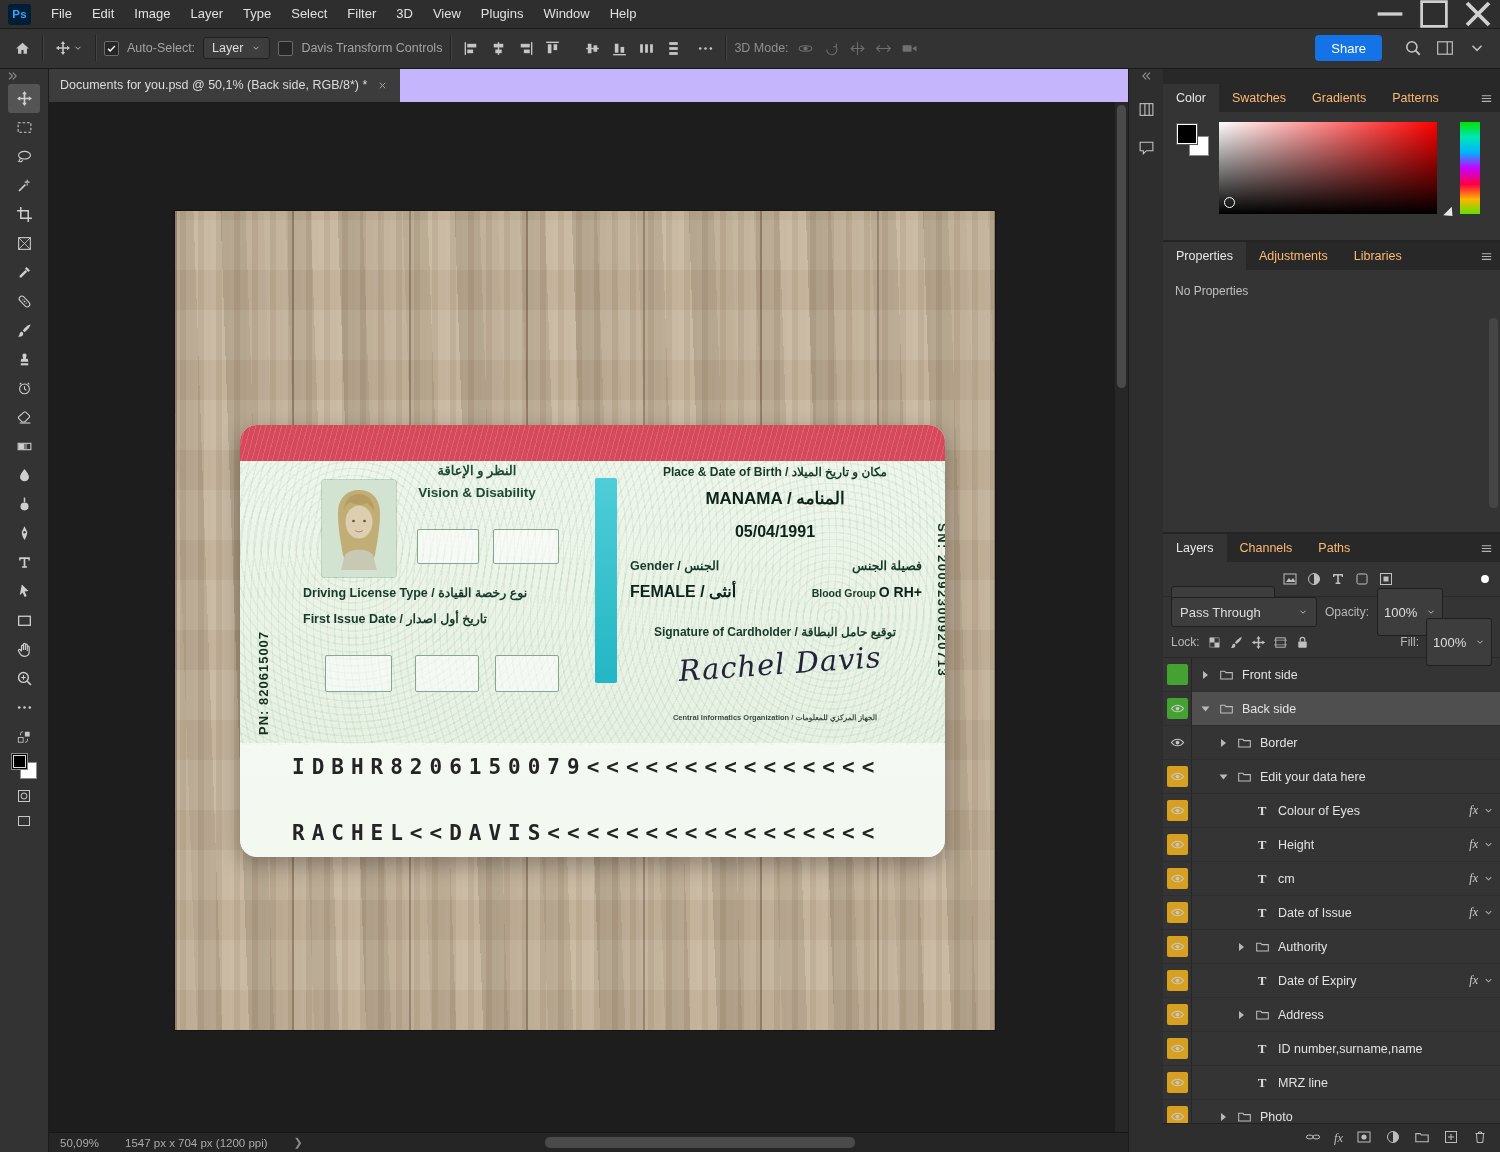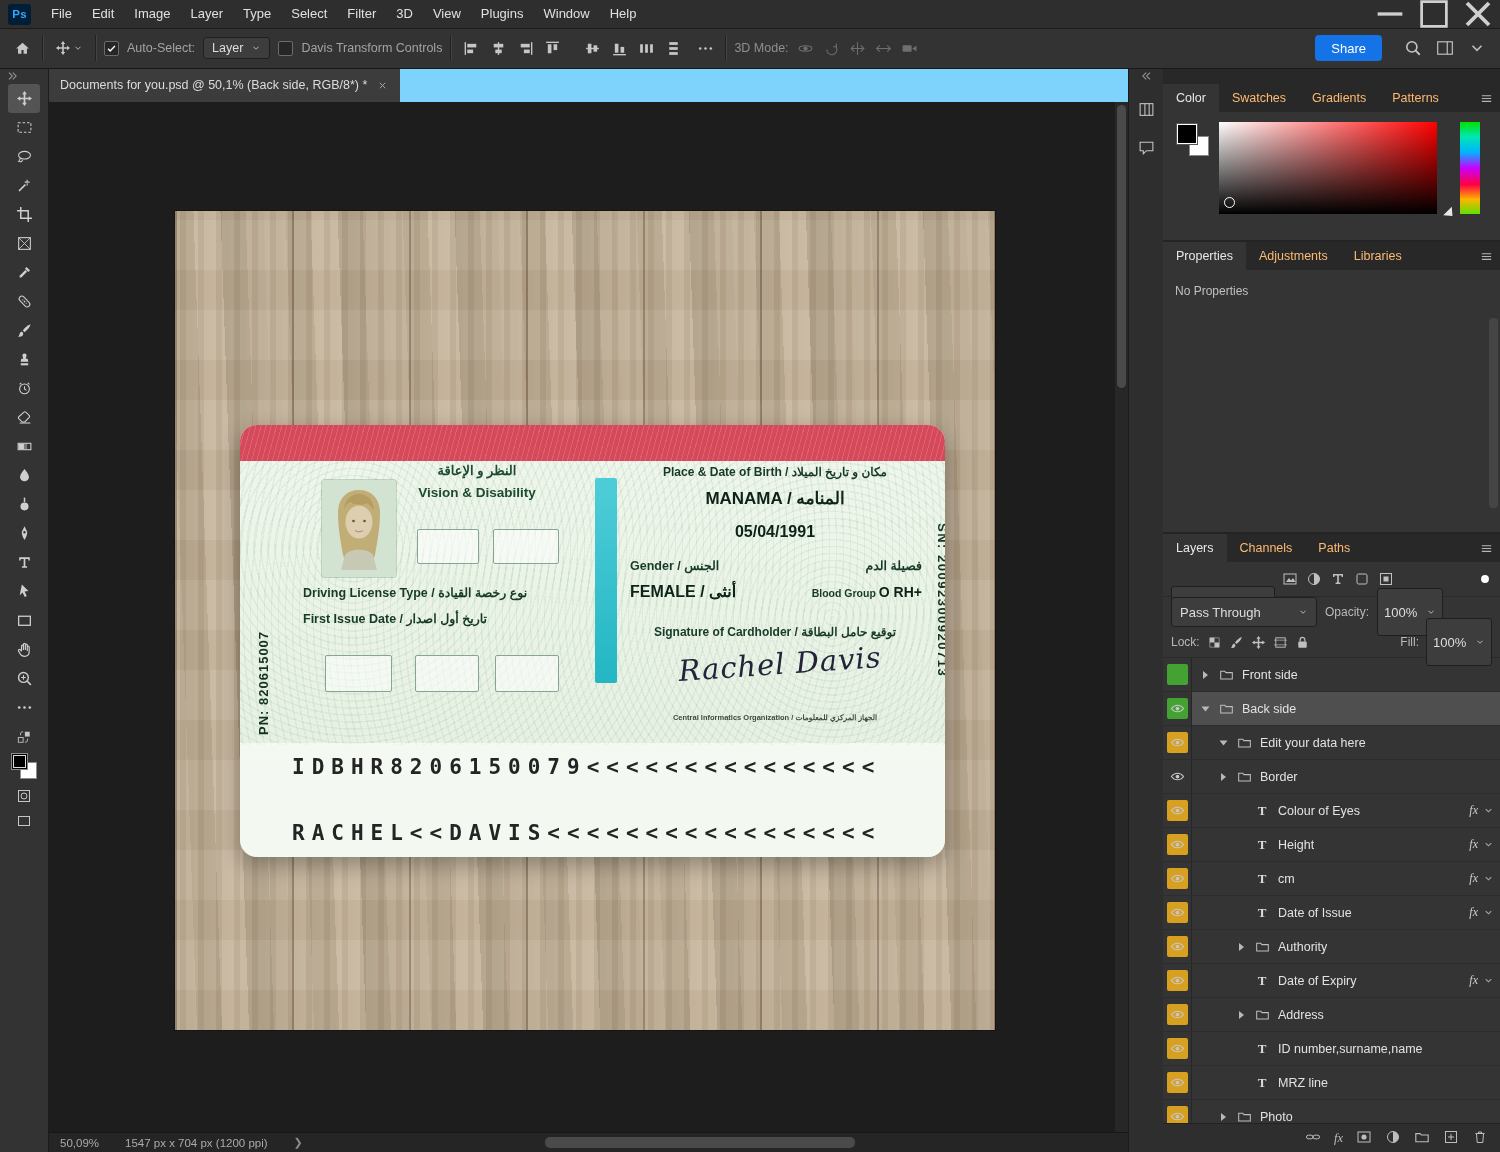--- a/index.html
+++ b/index.html
@@ -54,21 +54,21 @@
   .tool .ic{width:17px;height:17px;color:#cfcfcf;}
   .tool.active{background:#545454;}
   .tb-bottom{margin-top:8px;display:flex;flex-direction:column;align-items:center;gap:9px;}
   .chips{position:relative;width:26px;height:26px;}
   .chip{position:absolute;width:15px;height:15px;border:1px solid #8a8a8a;}
   .chip.bg{right:0;bottom:0;background:#ffffff;}
   .chip.fg{left:0;top:0;background:#000000;outline:1px solid #d9d9d9;outline-offset:-3px;}
 
   
   .canvas-area{position:absolute;left:48px;top:68px;width:1080px;bottom:0;background:#1d1d1d;}
-  .tabbar{position:absolute;top:0;left:0;right:0;height:34px;background:#7dd3fc;display:flex;align-items:stretch;}
+  .tabbar{position:absolute;top:0;left:0;right:0;height:34px;background:#c4b5fd;display:flex;align-items:stretch;}
   .doc-tab{background:#3c3c3c;display:flex;align-items:center;padding:0 12px;gap:10px;max-width:420px;}
   .doc-tab .title{font-size:12.5px;color:#dcdcdc;white-space:nowrap;}
   .doc-tab .ic{width:11px;height:11px;color:#a8a8a8;}
   .canvas{position:absolute;top:34px;left:0;right:13px;bottom:19px;overflow:hidden;}
   .v-scroll{position:absolute;top:34px;right:0;bottom:19px;width:13px;background:#272727;}
   .v-thumb{position:absolute;top:3px;left:2px;width:9px;height:283px;background:#4a4a4a;border-radius:5px;}
   .statusbar{position:absolute;left:0;right:0;bottom:0;height:19px;background:#252525;border-top:1px solid #171717;
              display:flex;align-items:center;font-size:11.5px;color:#ababab;padding-left:12px;gap:26px;}
   .h-thumb{position:absolute;left:497px;top:4px;width:310px;height:11px;background:#4a4a4a;border-radius:5px;}
   .status-caret{color:#8a8a8a;font-size:11px;}
@@ -675,21 +675,21 @@
         <div class="cbox b5"></div>
         <div class="ct pn">PN: 820615007</div>
 
         <div class="stripe"></div>
 
         <div class="ct pob-label">Place &amp; Date of Birth / مكان و تاريخ الميلاد</div>
         <div class="ct pob-value">MANAMA / المنامه</div>
         <div class="ct dob">05/04/1991</div>
         <div class="ct gender-row">
           <span>Gender / الجنس</span>
-          <span>فصيلة الدم</span>
+          <span>فصيلة الجنس</span>
         </div>
         <div class="ct value-row">
           <span class="female">FEMALE / أنثى</span>
           <span class="blood">
             <span>Blood Group</span><b>O RH+</b>
           </span>
         </div>
         <div class="ct sig-label">Signature of Cardholder / توقيع حامل البطاقة</div>
         <div class="ct signature">Rachel Davis</div>
         <div class="ct org">Central Informatics Organization / الجهاز المركزي للمعلومات</div>
@@ -953,20 +953,45 @@
                 <svg viewBox="0 0 16 16" fill="none" xmlns="http://www.w3.org/2000/svg">
                   <path d="M1.8 4.6h4.4l1.2 1.4h6.8v6.8H1.8z" stroke="currentColor" stroke-width="1.1"></path>
                 </svg>
               </span>
             </span>
             <span class="layer-name">Back side</span>
           </div>
         </div>
         <div class="layer-row">
           <div class="eye-cell">
+            <span class="eye-sq lbl-none">
+              <span class="ic">
+                <svg viewBox="0 0 16 16" fill="none" xmlns="http://www.w3.org/2000/svg">
+                  <path d="M1.5 8S4 4.5 8 4.5 14.5 8 14.5 8 12 11.5 8 11.5 1.5 8 1.5 8z" stroke="currentColor" stroke-width="1.2"></path>
+                  <circle cx="8" cy="8" r="2" fill="currentColor"></circle>
+                </svg>
+              </span>
+            </span>
+          </div>
+          <div class="layer-content" style="padding-left: 26px;">
+            <span class="disc-slot">
+              <span class="disclosure"></span>
+            </span>
+            <span class="layer-icon">
+              <span class="ic">
+                <svg viewBox="0 0 16 16" fill="none" xmlns="http://www.w3.org/2000/svg">
+                  <path d="M1.8 4.6h4.4l1.2 1.4h6.8v6.8H1.8z" stroke="currentColor" stroke-width="1.1"></path>
+                </svg>
+              </span>
+            </span>
+            <span class="layer-name">Border</span>
+          </div>
+        </div>
+        <div class="layer-row">
+          <div class="eye-cell">
             <span class="eye-sq lbl-orange">
               <span class="ic">
                 <svg viewBox="0 0 16 16" fill="none" xmlns="http://www.w3.org/2000/svg">
                   <path d="M1.5 8S4 4.5 8 4.5 14.5 8 14.5 8 12 11.5 8 11.5 1.5 8 1.5 8z" stroke="currentColor" stroke-width="1.2"></path>
                   <circle cx="8" cy="8" r="2" fill="currentColor"></circle>
                 </svg>
               </span>
             </span>
           </div>
           <div class="layer-content" style="padding-left: 26px;">
@@ -974,45 +999,20 @@
               <span class="disclosure open"></span>
             </span>
             <span class="layer-icon">
               <span class="ic">
                 <svg viewBox="0 0 16 16" fill="none" xmlns="http://www.w3.org/2000/svg">
                   <path d="M1.8 4.6h4.4l1.2 1.4h6.8v6.8H1.8z" stroke="currentColor" stroke-width="1.1"></path>
                 </svg>
               </span>
             </span>
             <span class="layer-name">Edit your data here</span>
-          </div>
-        </div>
-        <div class="layer-row">
-          <div class="eye-cell">
-            <span class="eye-sq lbl-none">
-              <span class="ic">
-                <svg viewBox="0 0 16 16" fill="none" xmlns="http://www.w3.org/2000/svg">
-                  <path d="M1.5 8S4 4.5 8 4.5 14.5 8 14.5 8 12 11.5 8 11.5 1.5 8 1.5 8z" stroke="currentColor" stroke-width="1.2"></path>
-                  <circle cx="8" cy="8" r="2" fill="currentColor"></circle>
-                </svg>
-              </span>
-            </span>
-          </div>
-          <div class="layer-content" style="padding-left: 26px;">
-            <span class="disc-slot">
-              <span class="disclosure"></span>
-            </span>
-            <span class="layer-icon">
-              <span class="ic">
-                <svg viewBox="0 0 16 16" fill="none" xmlns="http://www.w3.org/2000/svg">
-                  <path d="M1.8 4.6h4.4l1.2 1.4h6.8v6.8H1.8z" stroke="currentColor" stroke-width="1.1"></path>
-                </svg>
-              </span>
-            </span>
-            <span class="layer-name">Border</span>
           </div>
         </div>
         <div class="layer-row">
           <div class="eye-cell">
             <span class="eye-sq lbl-orange">
               <span class="ic">
                 <svg viewBox="0 0 16 16" fill="none" xmlns="http://www.w3.org/2000/svg">
                   <path d="M1.5 8S4 4.5 8 4.5 14.5 8 14.5 8 12 11.5 8 11.5 1.5 8 1.5 8z" stroke="currentColor" stroke-width="1.2"></path>
                   <circle cx="8" cy="8" r="2" fill="currentColor"></circle>
                 </svg>

